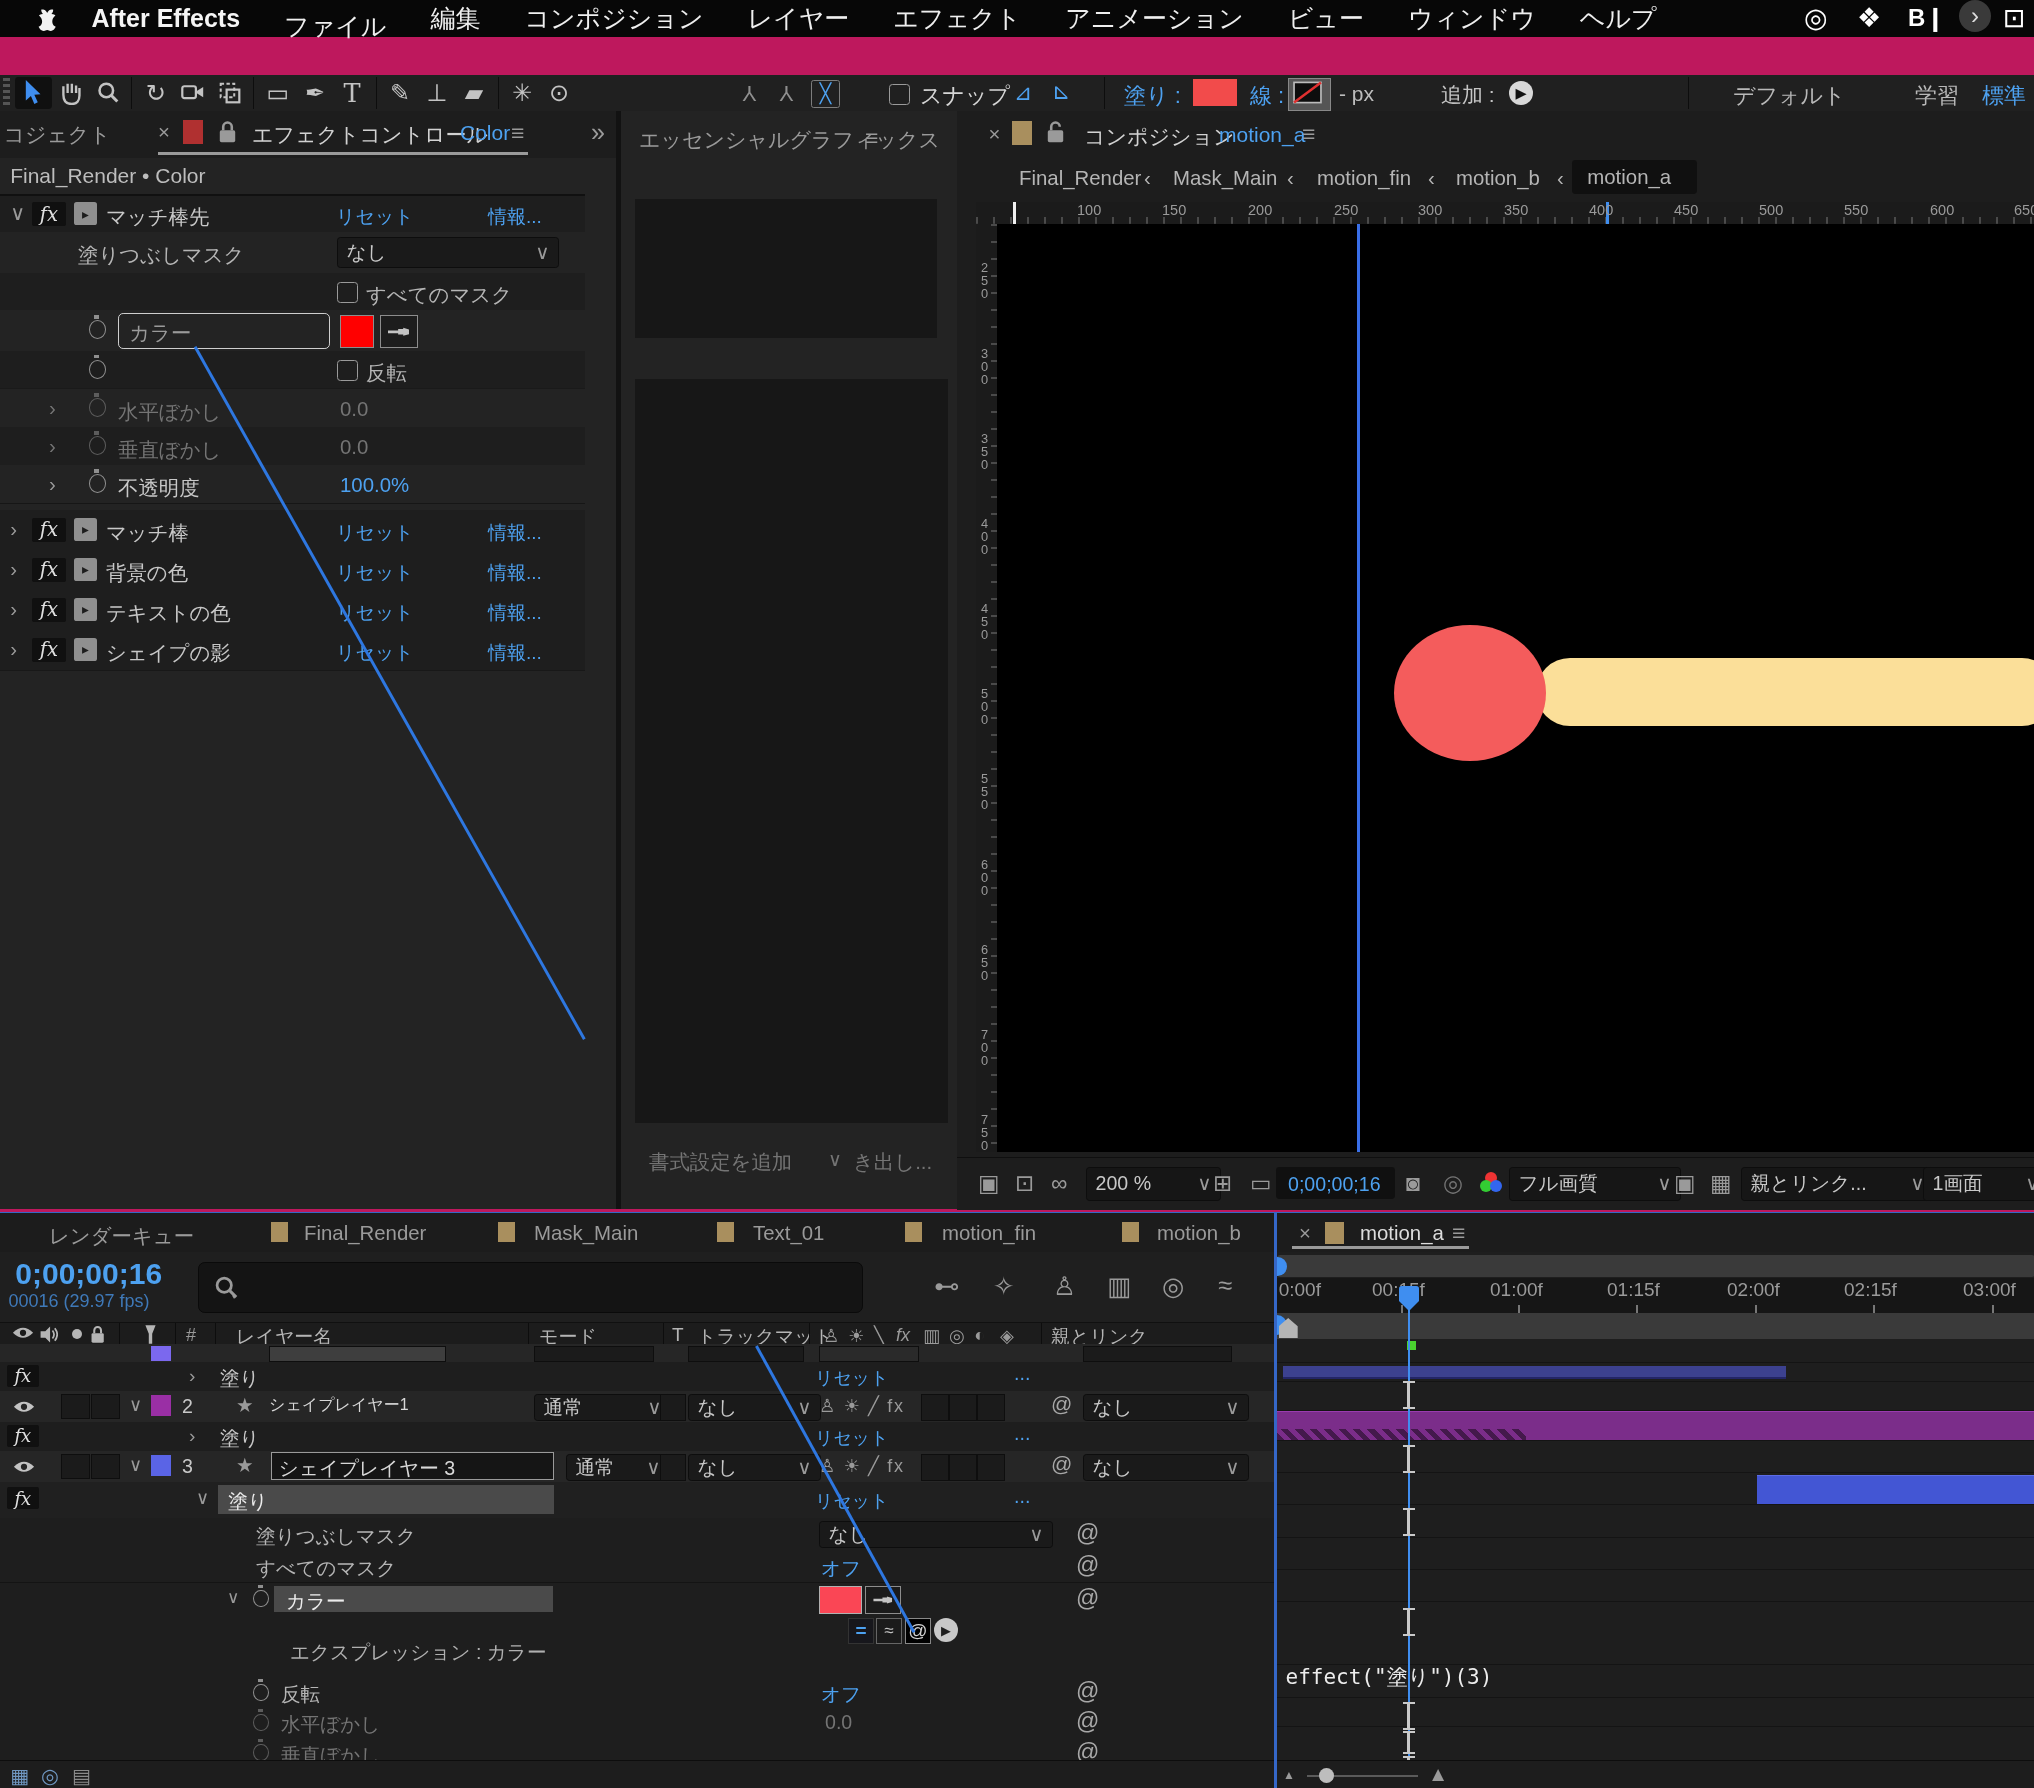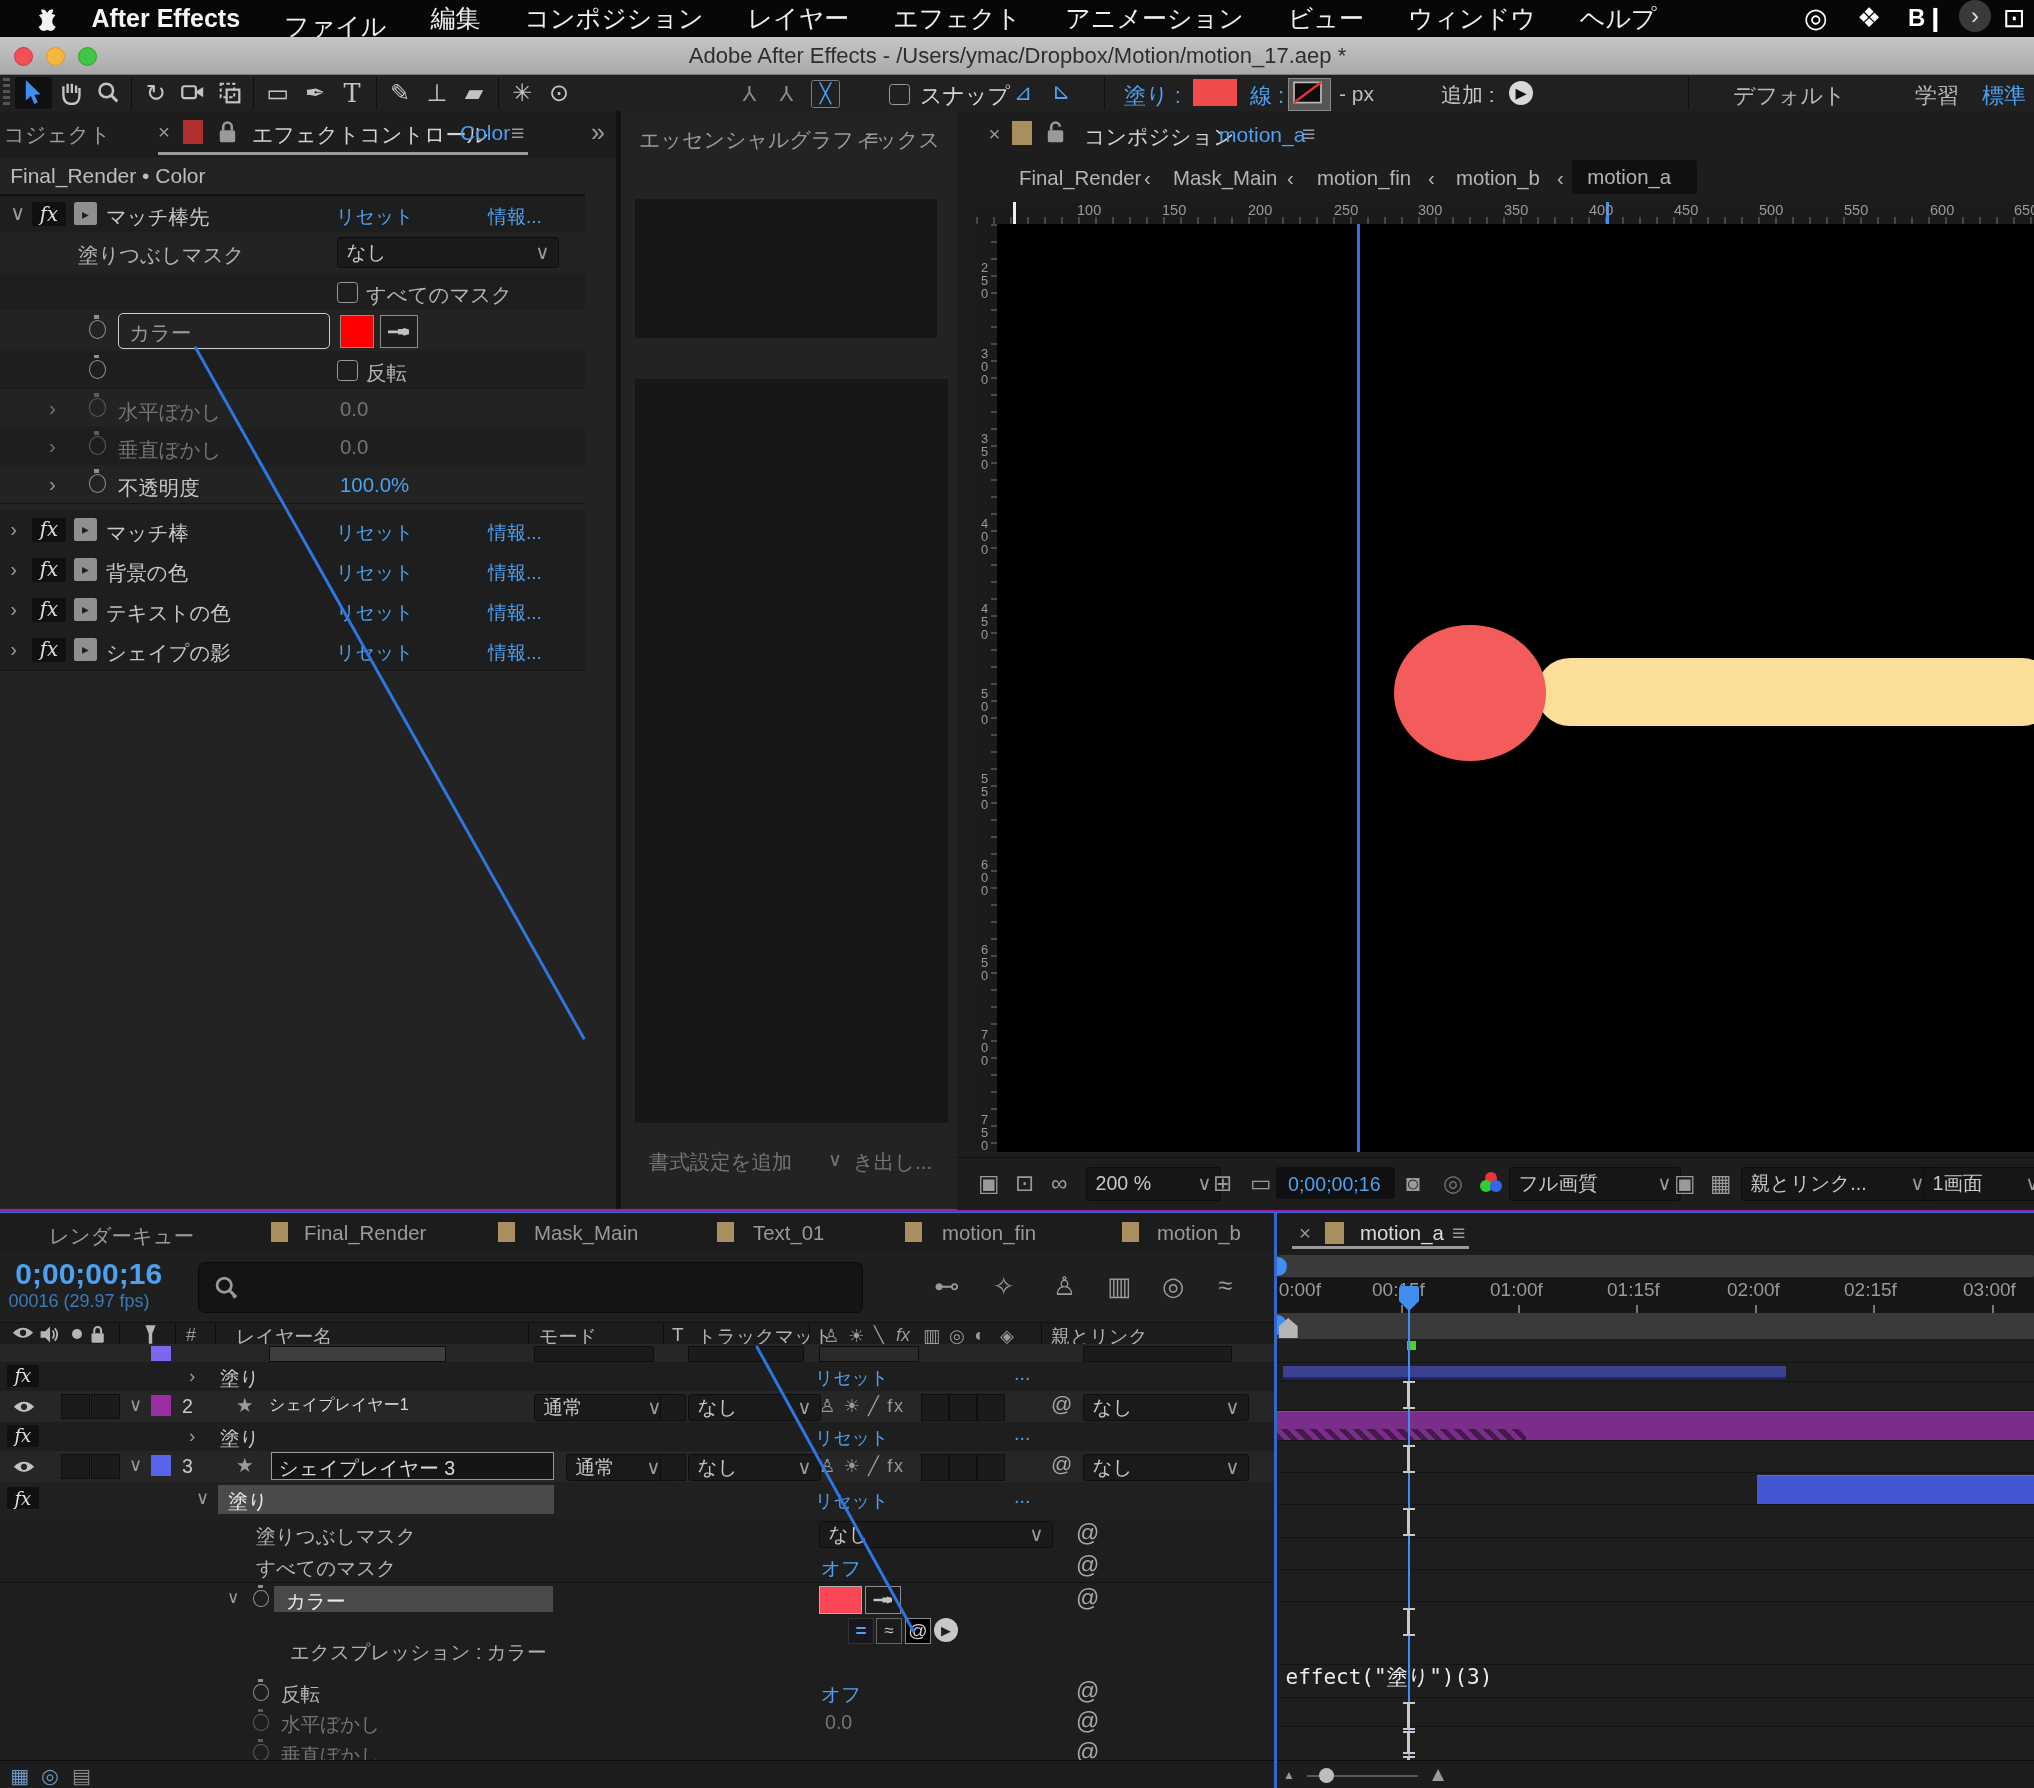--- a/index.html
+++ b/index.html
@@ -1,16 +1,16 @@
 <!DOCTYPE html>
 <html style="font-size:13.6px"><head>
 <meta charset="utf-8">
 <style>
   html,body{margin:0;padding:0;background:#000;}
-  #app{position:relative;width:2035px;height:1789px;background:#a21caf;overflow:hidden;
+  #app{position:relative;width:2035px;height:1789px;background:#be185d;overflow:hidden;
        font-family:"Liberation Sans","DejaVu Sans",sans-serif;-webkit-font-smoothing:antialiased;}
   .abs{position:absolute;}
   .t{font-size:20.4px;color:#c8c8c8;white-space:nowrap;}
   .sm{font-size:18px;}
   .blue{color:#4da1f0;}
   .dim{color:#9a9a9a;}
   .dis{color:#747474;}
   .row{position:absolute;left:0;}
   .dd{position:absolute;background:#1a1a1a;border:0.9px solid #0d0d0d;border-radius:3.4px;
       display:flex;align-items:center;justify-content:space-between;padding:0 8.5px;color:#c8c8c8;font-size:19.6px;}
@@ -56,26 +56,20 @@
     <span class="t" style="margin-left:44px;font-size:25px;color:#efefef;">ビュー</span>
     <span class="t" style="margin-left:44px;font-size:25px;color:#efefef;">ウィンドウ</span>
     <span class="t" style="margin-left:44px;font-size:25px;color:#efefef;">ヘルプ</span>
   </div>
   <span class="abs" style="left:1804px;top:1.7px;font-size:27px;color:#fff;">◎</span>
   <span class="abs" style="left:1857px;top:1.7px;font-size:27px;color:#fff;">❖</span>
   <span class="abs" style="left:1908px;top:4.3px;font-size:24px;font-weight:bold;color:#fff;">B❙</span>
   <span class="abs" style="left:1959px;top:0px;width:32px;height:32px;background:#3a3a3a;border-radius:50%;color:#ddd;font-size:24px;display:flex;align-items:center;justify-content:center;">›</span>
   <span class="abs" style="left:2003px;top:1.7px;font-size:27px;color:#fff;">⊡</span>
 
-  <div class="abs" style="left:0;top:37px;width:2035px;height:37px;background:linear-gradient(#c6c6c6,#a9a9a9);border-bottom:0.9px solid #7c7c7c;">
-    <span class="abs" style="left:13.6px;top:10.2px;width:17px;height:17px;border-radius:50%;background:#f25056;border:0.9px solid #ca3b40;"></span>
-    <span class="abs" style="left:46px;top:10.2px;width:17px;height:17px;border-radius:50%;background:#f6b73c;border:0.9px solid #d79c2c;"></span>
-    <span class="abs" style="left:78px;top:10.2px;width:17px;height:17px;border-radius:50%;background:#3ec644;border:0.9px solid #2fa334;"></span>
-    <div style="width:100%;text-align:center;line-height:37px;font-size:22px;color:#2e2e2e;">Adobe After Effects - /Users/ymac/Dropbox/Motion/motion_17.aep *</div>
-  </div>
 
   <div class="abs" style="left:0;top:75px;width:2035px;height:36px;background:#202020;border-bottom:1.7px solid #0c0c0c;">
     <div class="abs" style="left:3.4px;top:3.4px;width:6.8px;height:29px;background:repeating-linear-gradient(180deg,#555 0 2.6px,transparent 2.6px 6px);"></div>
     <div style="position:absolute;left:15.3px;top:1.7px;display:flex;">
       <span class="tool" style="background:#101010;border-radius:3.4px;">
         <svg width="19" height="25.6" viewBox="0 0 11 15">
             <path fill="#3f8ef0" d="M1 0 L1 12 L4 9.4 L6 14 L8 13 L6 8.6 L9.6 8.4 Z"></path>
           </svg>
       </span>
       <span class="tool">

